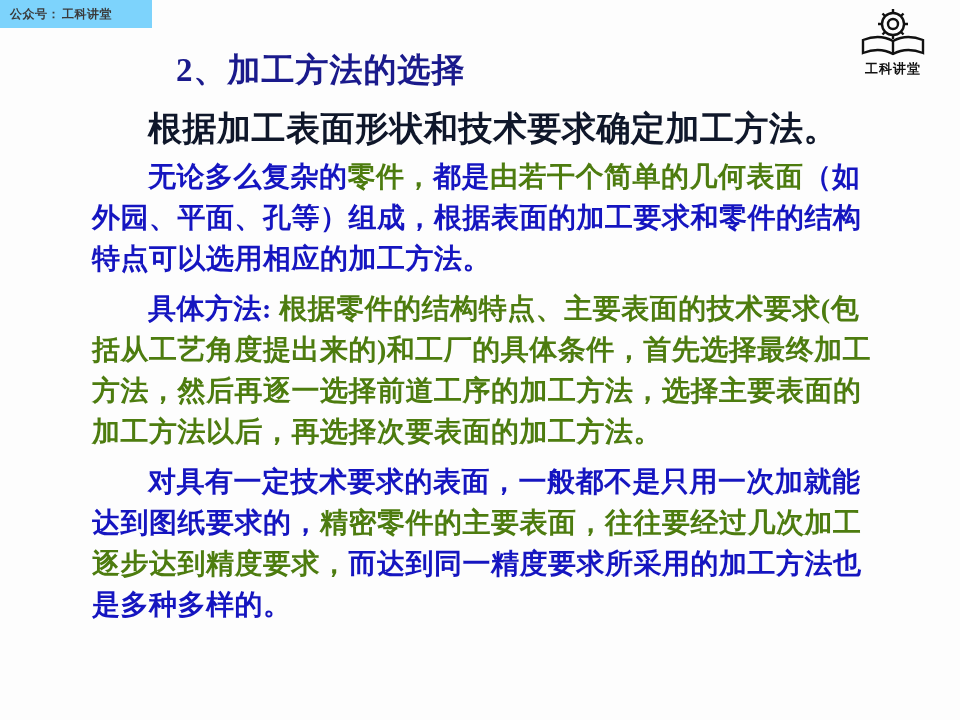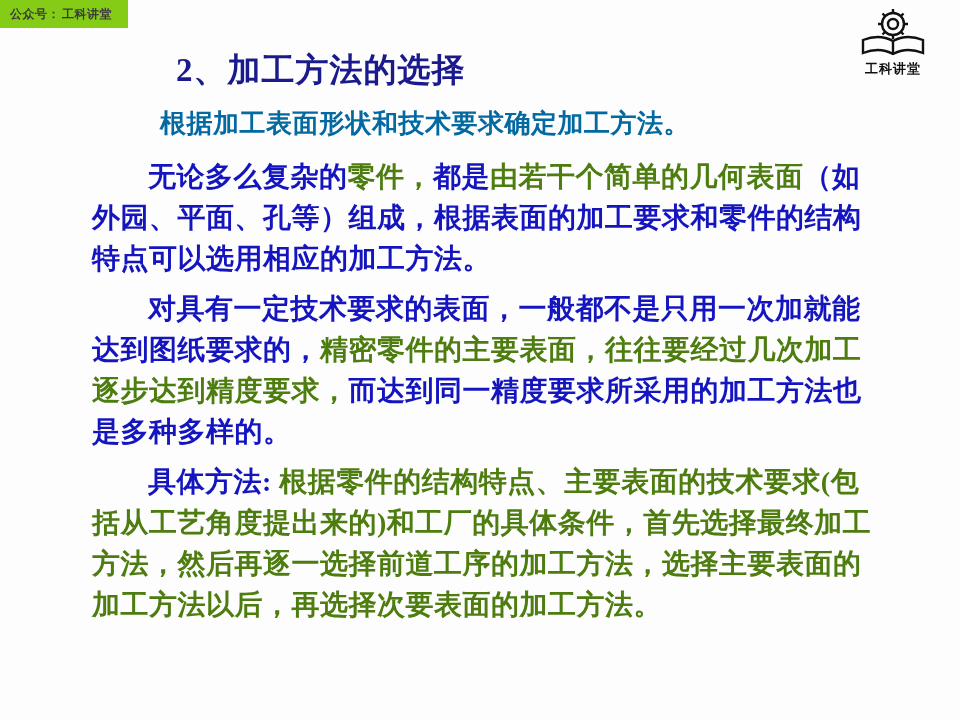--- a/index.html
+++ b/index.html
@@ -20,23 +20,23 @@
     height: 720px;
     background: #fdfdfd;
     overflow: hidden;
   }
 
   
   .wechat-badge {
     position: absolute;
     top: 0;
     left: 0;
-    width: 128px;
+    width: 152px;
     height: 28px;
-    background: #84cc16;
+    background: #7dd3fc;
     display: flex;
     align-items: center;
     padding-left: 10px;
     box-sizing: border-box;
     font-family: "Liberation Sans", sans-serif;
     font-size: 12px;
     color: #3a3a3a;
     letter-spacing: 0.5px;
   }
   .wechat-badge .lbl { font-weight: bold; }
@@ -67,23 +67,23 @@
     left: 176px;
     font-size: 33px;
     color: #1a1a8c;
     font-weight: bold;
     letter-spacing: 1px;
     white-space: nowrap;
   }
   .subtitle {
     position: absolute;
     top: 106px;
-    left: 160px;
-    font-size: 26px;
-    color: #0369a1;
+    left: 148px;
+    font-size: 34px;
+    color: #0f172a;
     font-weight: bold;
     letter-spacing: 0.5px;
     white-space: nowrap;
   }
 
   
   .body {
     position: absolute;
     top: 156px;
     left: 92px;
@@ -135,17 +135,17 @@
       </g>
     </svg>
     <div class="logo-text">工科讲堂</div>
   </div>
 
   <div class="title">2、加工方法的选择</div>
   <div class="subtitle">根据加工表面形状和技术要求确定加工方法。</div>
 
   <div class="body">
     <p class="para"><span class="blue">无论多么复杂的</span><span class="red">零件，</span><span class="blue">都是</span><span class="red">由若干个简单的几何表面</span><span class="blue">（如外园、平面、孔等）组成，根据表面的加工要求和零件的结构特点可以选用相应的加工方法。</span></p>
+    <p class="para p4"><span class="blue">具体方法:</span><span class="red"> 根据零件的结构特点、主要表面的技术要求(包括从工艺角度提出来的)和工厂的具体条件，首先选择最终加工方法，然后再逐一选择前道工序的加工方法，选择主要表面的加工方法以后，再选择次要表面的加工方法。</span></p>
     <p class="para"><span class="blue">对具有一定技术要求的表面，一般都不是只用一次加就能达到图纸要求的，</span><span class="red">精密零件的主要表面，往往要经过几次加工逐步达到精度要求，</span><span class="blue">而达到同一精度要求所采用的加工方法也是多种多样的。</span></p>
-    <p class="para p4"><span class="blue">具体方法:</span><span class="red"> 根据零件的结构特点、主要表面的技术要求(包括从工艺角度提出来的)和工厂的具体条件，首先选择最终加工方法，然后再逐一选择前道工序的加工方法，选择主要表面的加工方法以后，再选择次要表面的加工方法。</span></p>
   </div>
 
 </div>
 
 </body></html>

